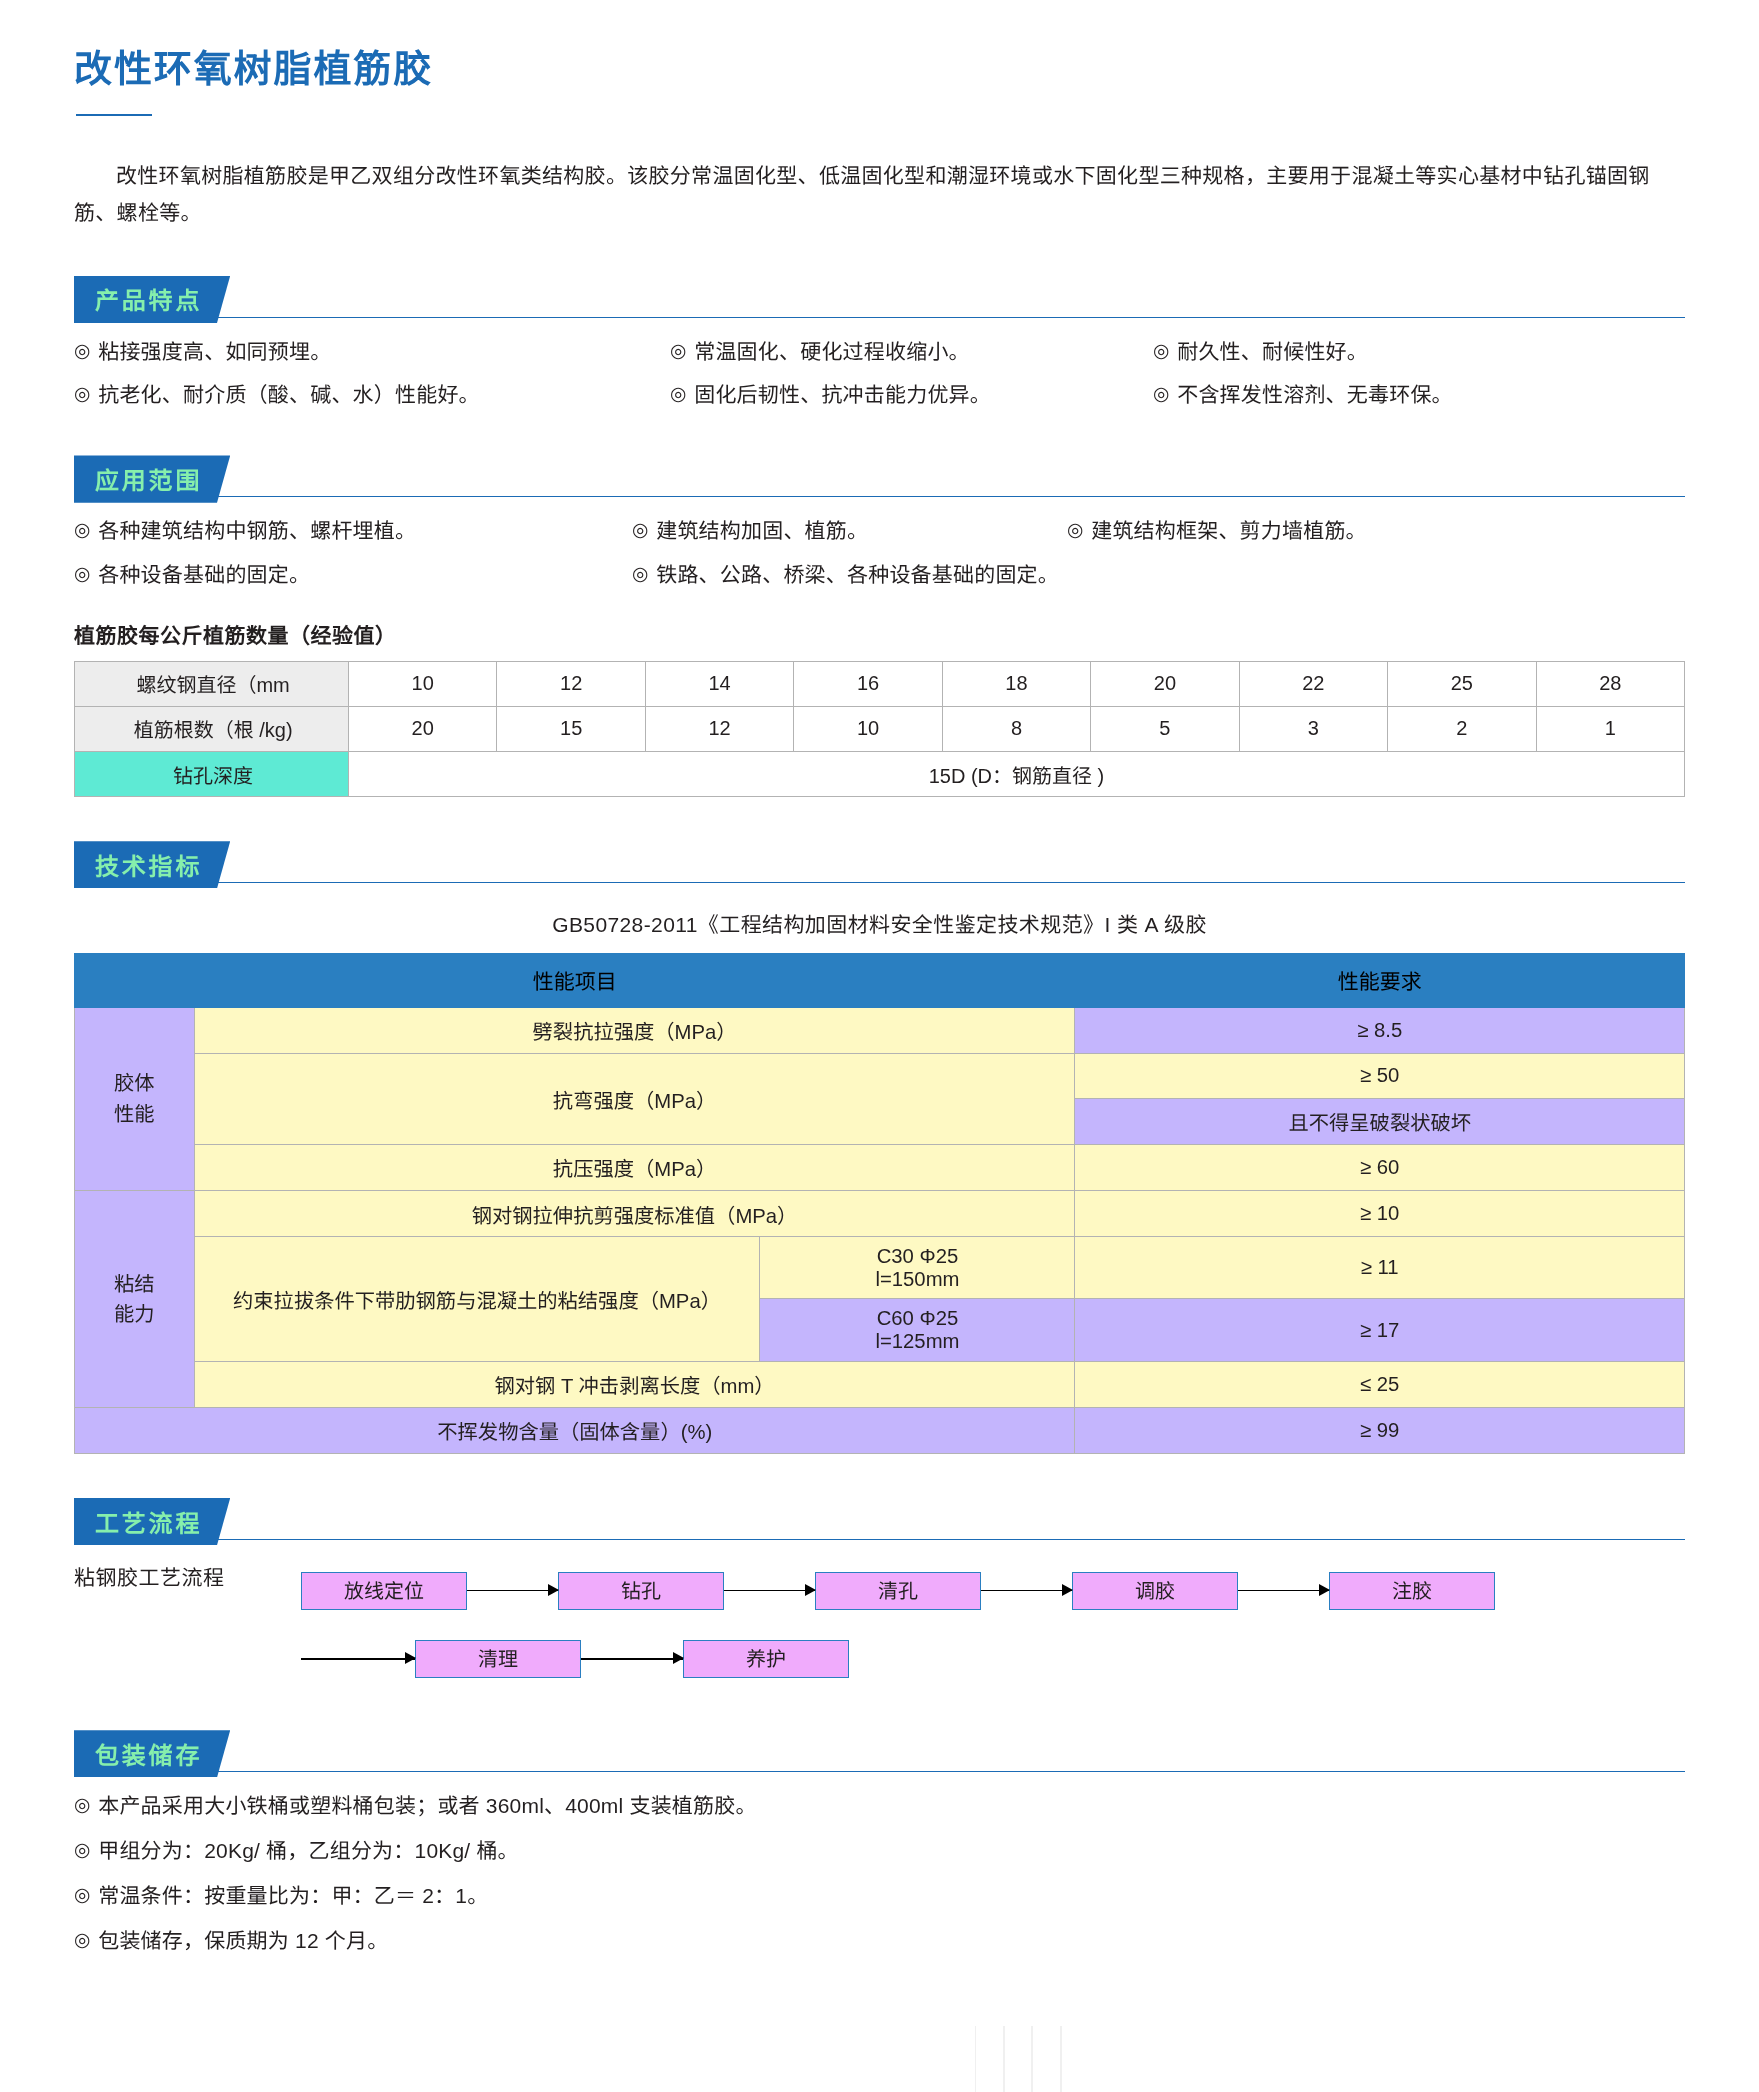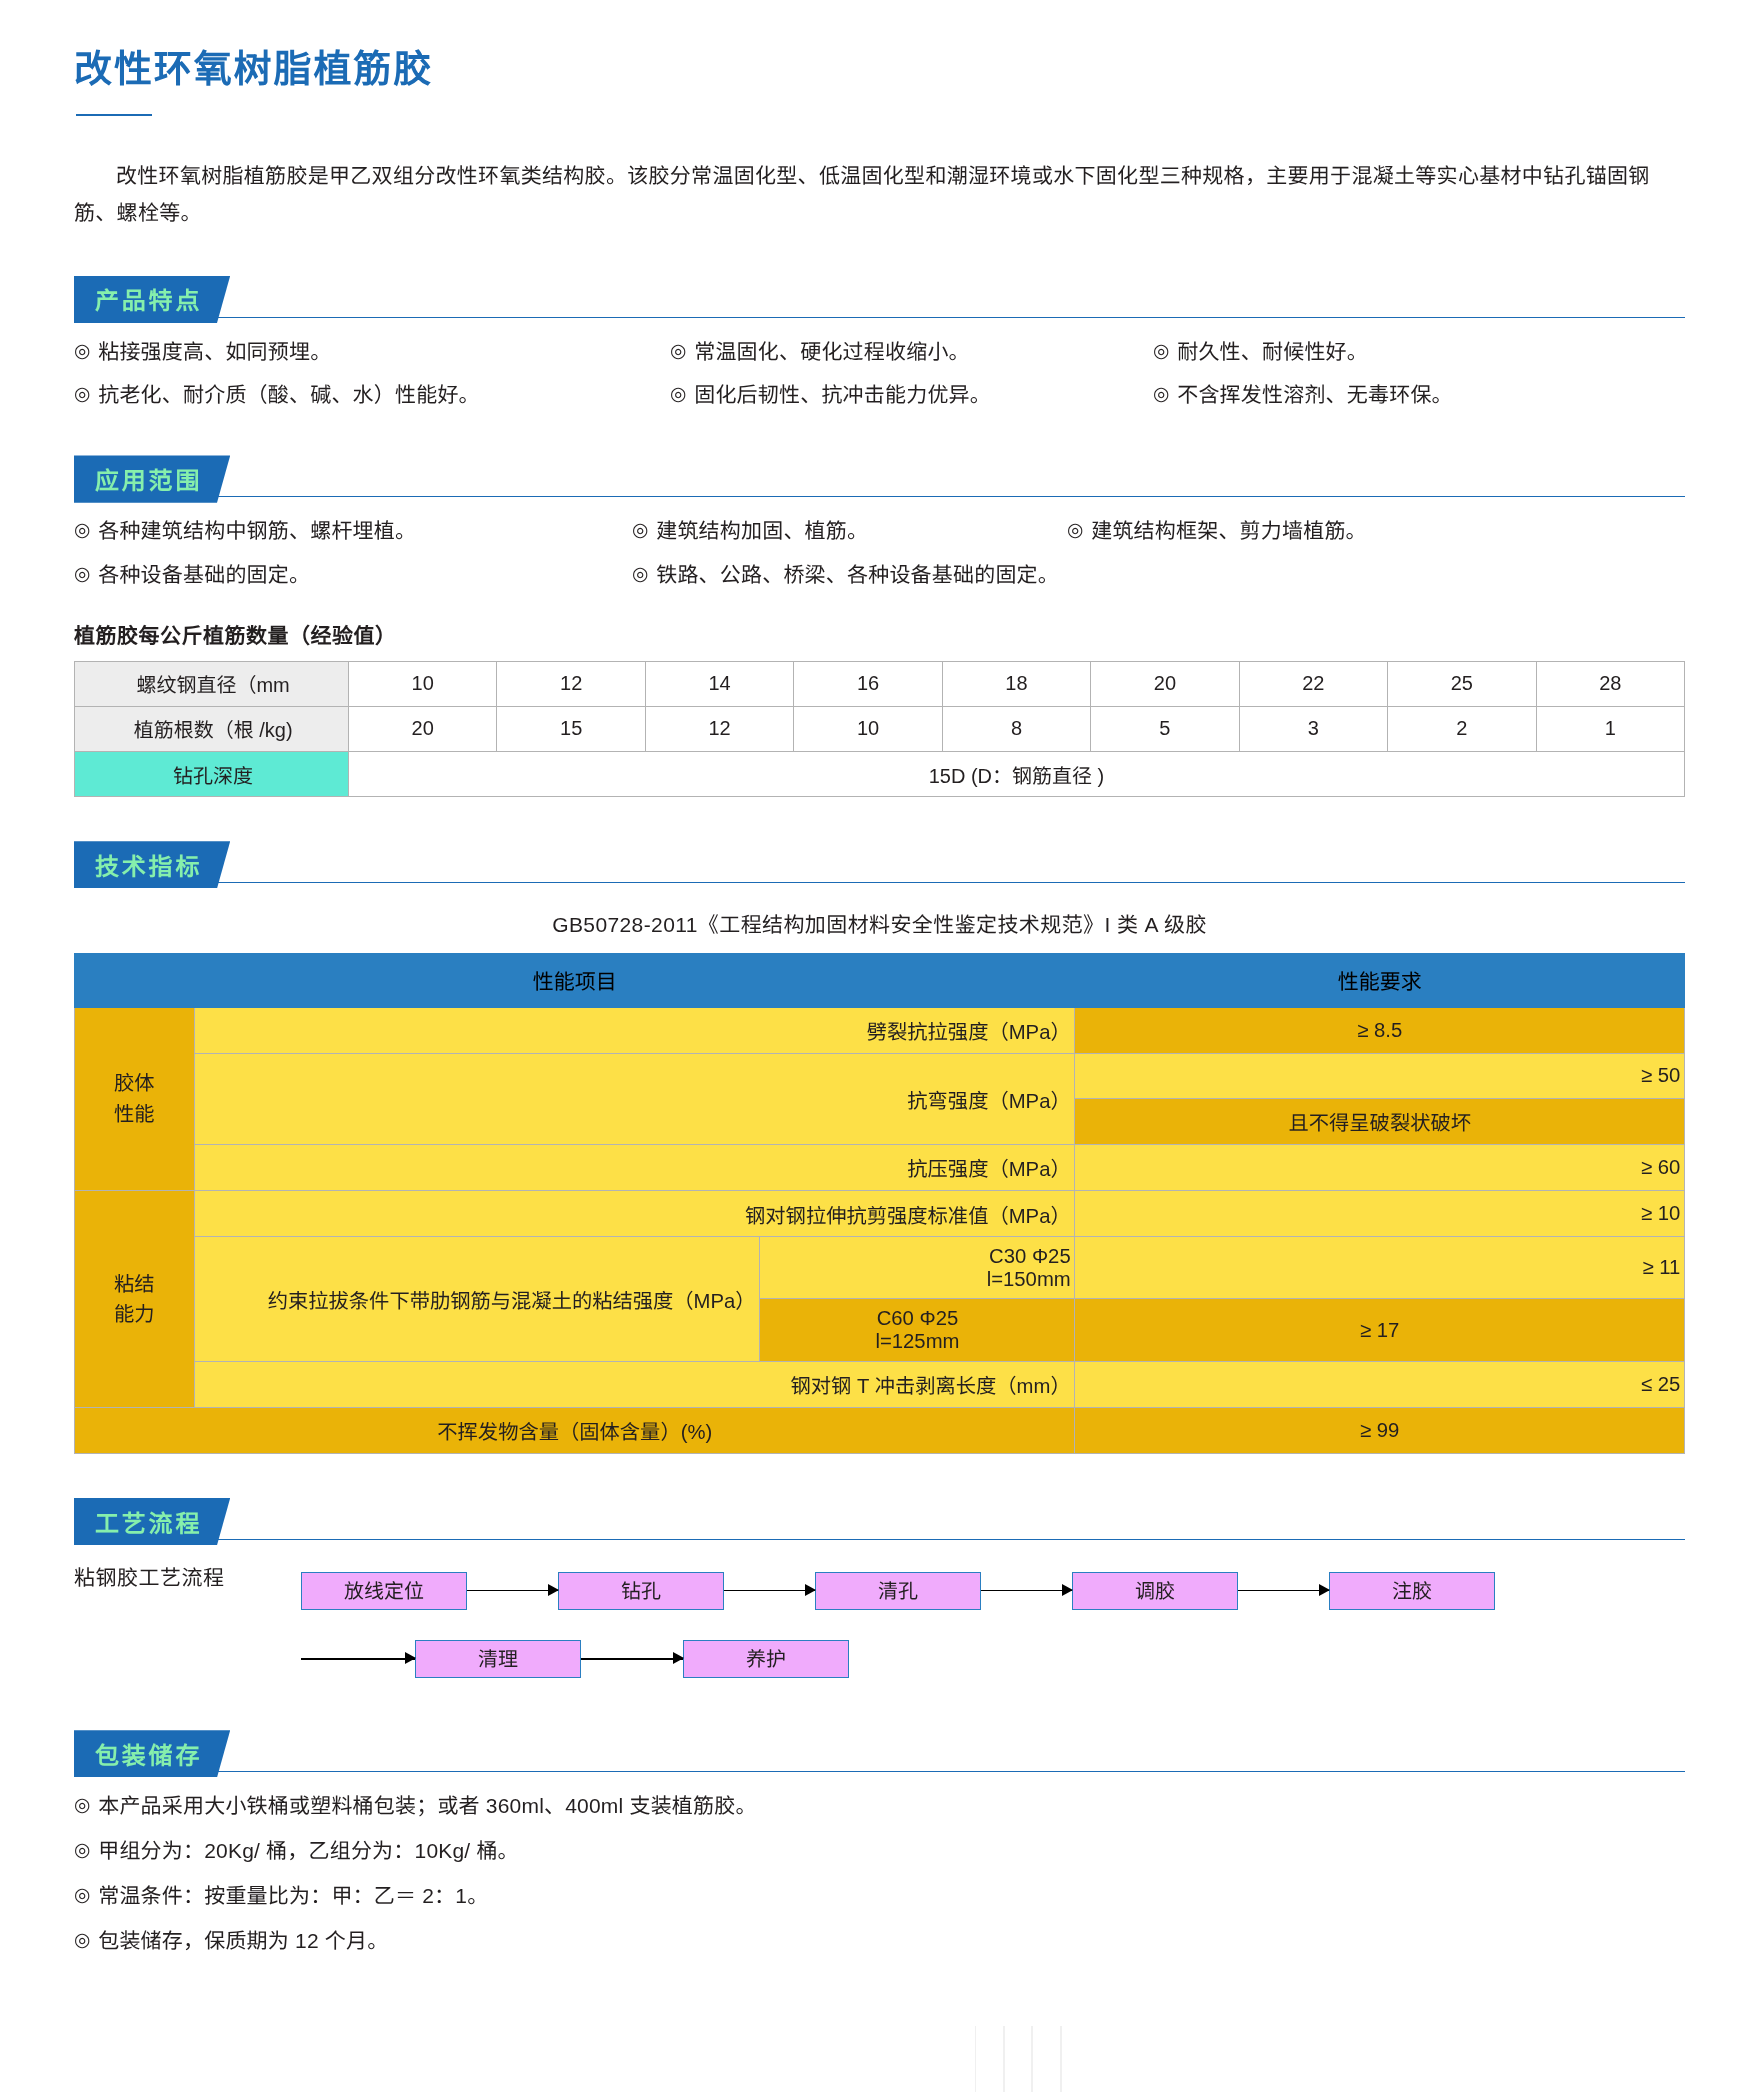--- a/index.html
+++ b/index.html
@@ -127,25 +127,25 @@
   }
   .tbl-tech th {
     background: #2a7fc1;
     color: #000000;
     font-size: 21px;
     font-weight: normal;
     padding: 11.4px 3.8px;
     border: 0.9px solid #2a7fc1;
   }
   .tbl-tech td {
-    background: #eab308;
+    background: #c4b5fd;
     height: 45px;
     font-size: 20.3px;
   }
-  .tbl-tech td.white { background: #fde047; text-align: right; }
+  .tbl-tech td.white { background: #fef9c3; }
   .tbl-tech td.grp {
     width: 104px;
     line-height: 1.5;
   }
   
   .flow-title {
     font-size: 21px;
     margin: 21px 0 0 0;
     letter-spacing: 0.5px;
   }

